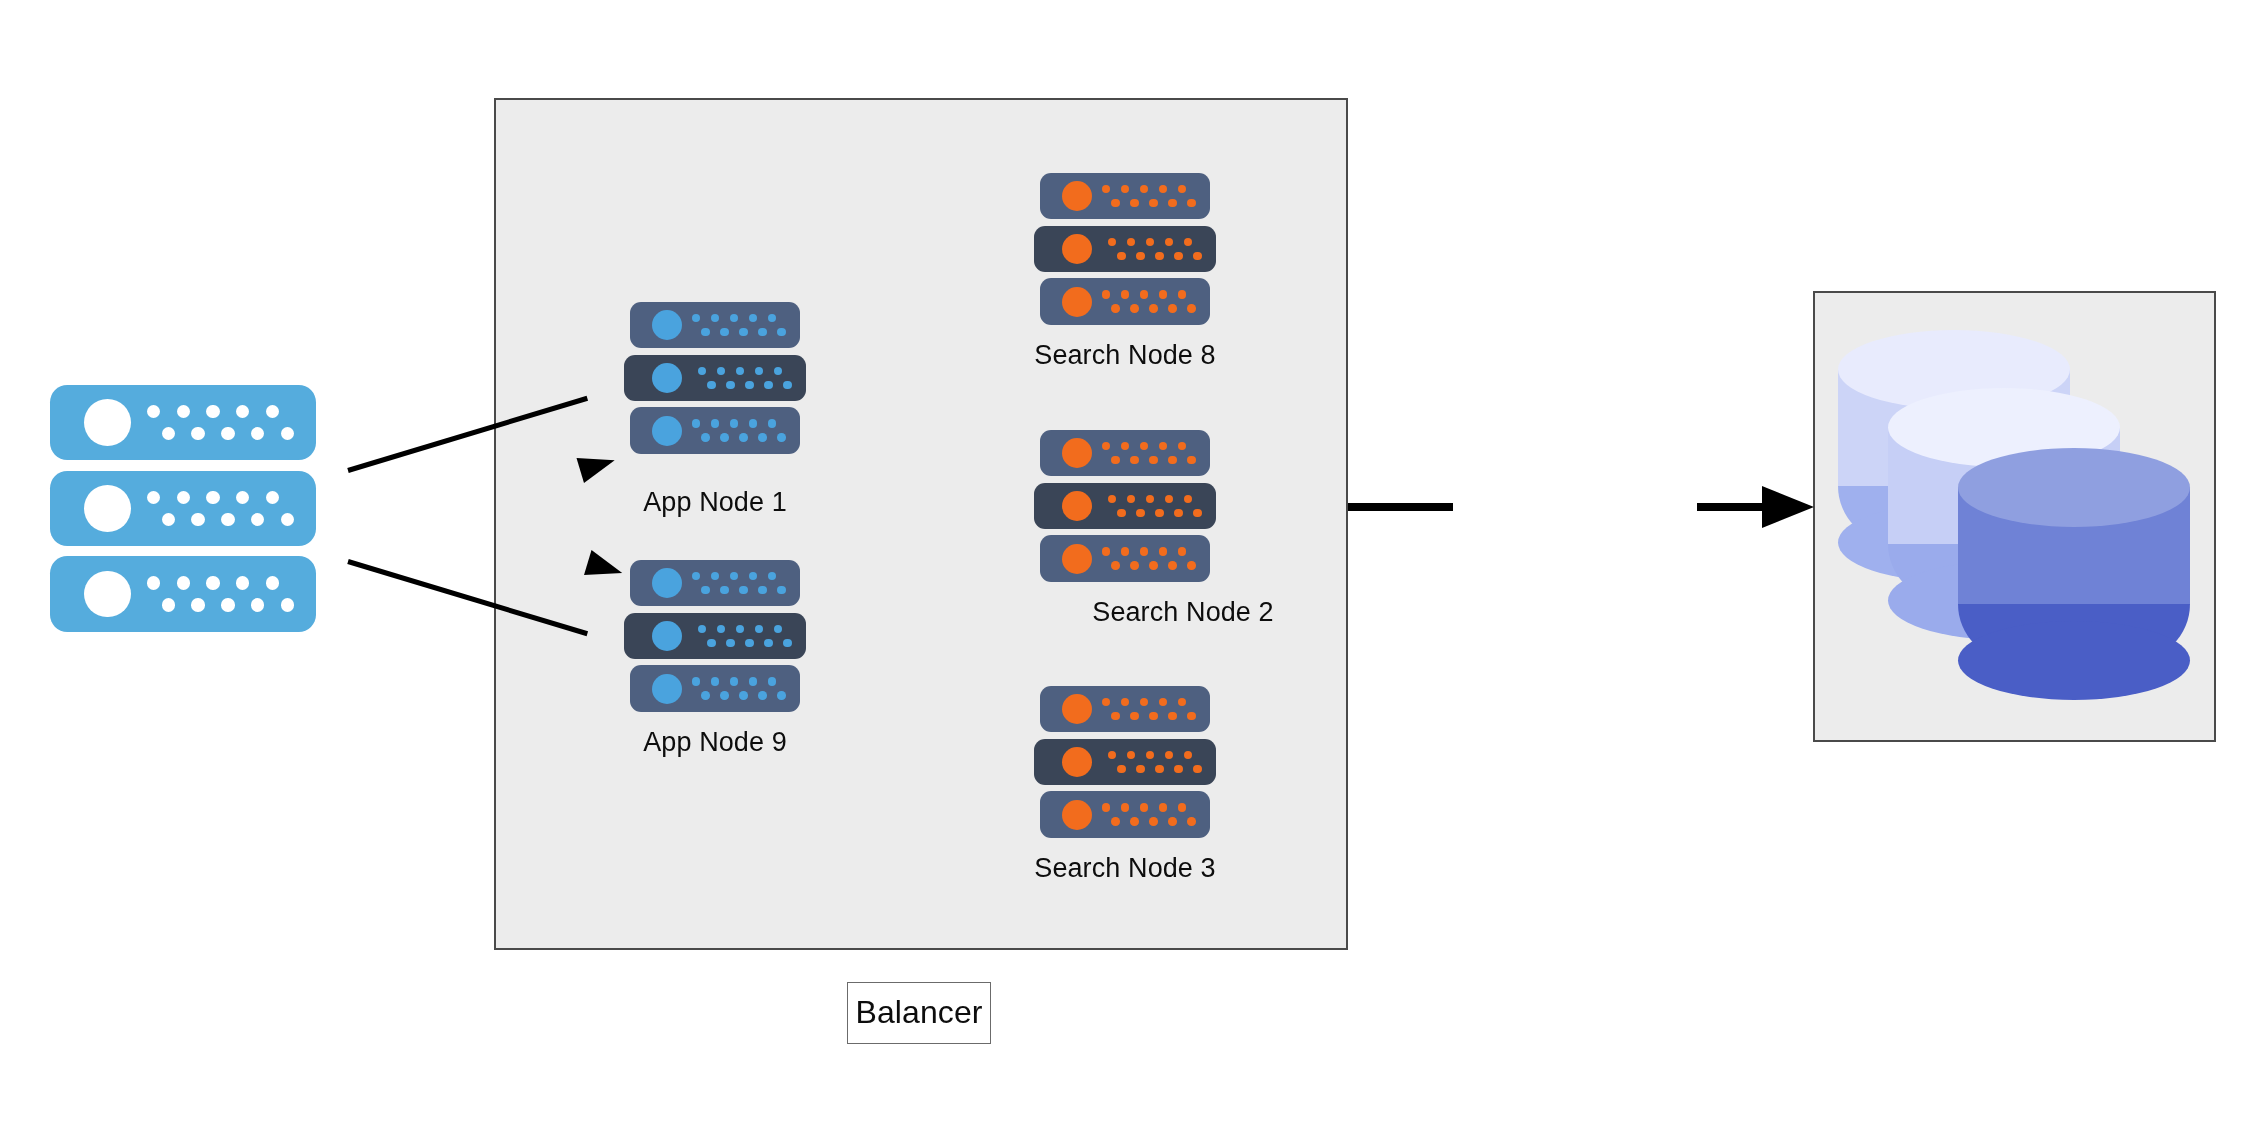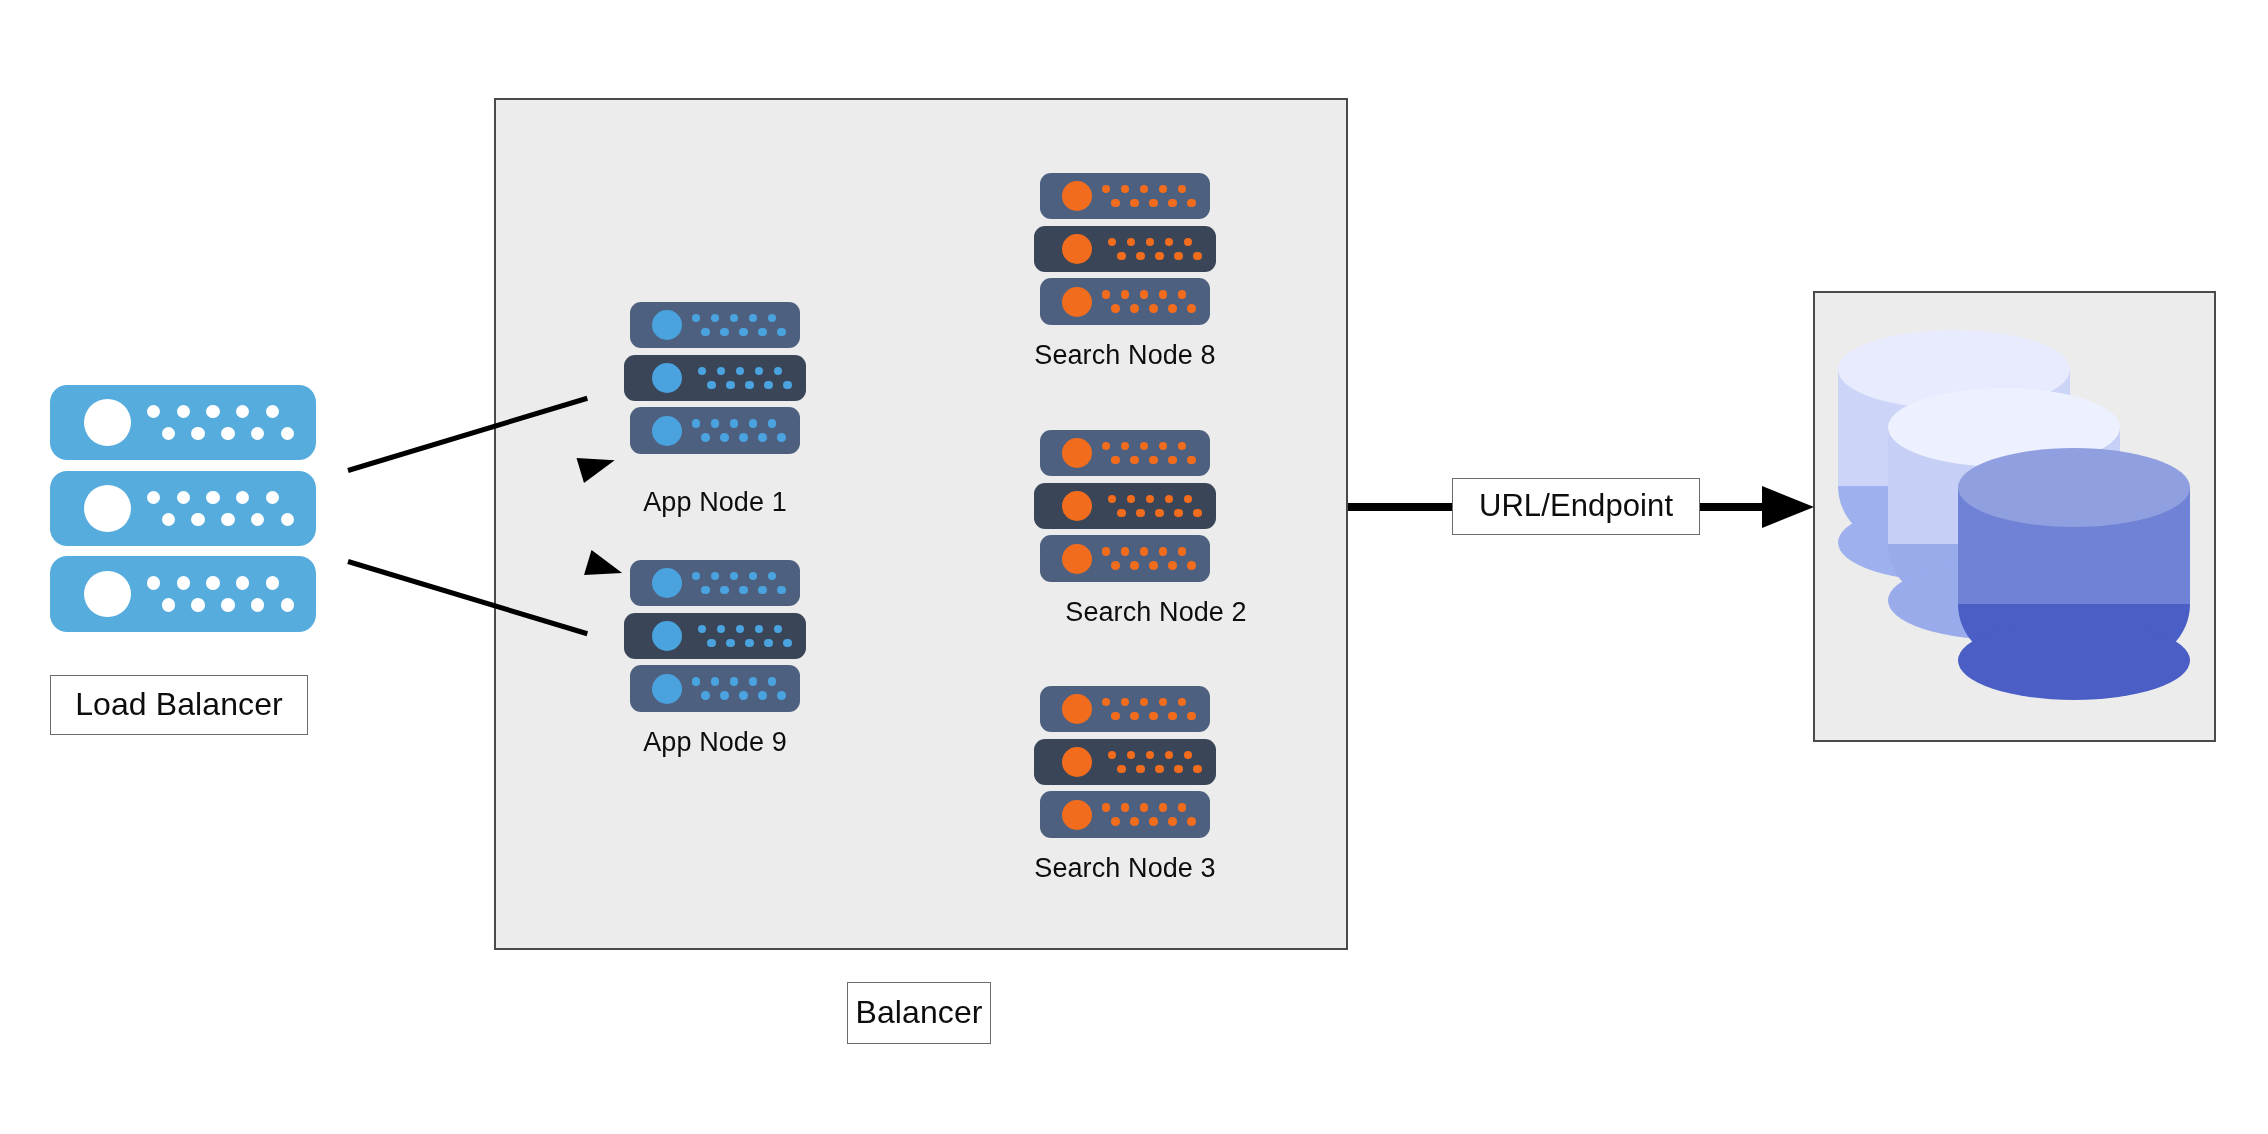--- a/index.html
+++ b/index.html
@@ -166,23 +166,21 @@
   <div class="arrow-line" style="left:348px; top:468px; width:250px; height:5px; transform:rotate(-16.8deg);"></div>
   <div class="arrow-head" style="left:584px; top:470px; border-top:13px solid transparent; border-bottom:13px solid transparent; border-left:36px solid #000; transform:rotate(-16.8deg) translateY(-13px);"></div>
 
   <div class="arrow-line" style="left:348px; top:559px; width:250px; height:5px; transform:rotate(16.8deg);"></div>
   <div class="arrow-head" style="left:584px; top:562px; border-top:13px solid transparent; border-bottom:13px solid transparent; border-left:36px solid #000; transform:rotate(16.8deg) translateY(-13px);"></div>
 
   <div class="arrow-line" style="left:1348px; top:503px; width:105px; height:8px;"></div>
   <div class="arrow-line" style="left:1697px; top:503px; width:75px; height:8px;"></div>
   <div class="arrow-head" style="left:1762px; top:507px; border-top:21px solid transparent; border-bottom:21px solid transparent; border-left:52px solid #000; transform:translateY(-21px);"></div>
 
-  <div class="label-box" style="left:1452px; top:478px; width:248px; height:57px; font-size:31px;">URL/Endpoint</div>
-
-  <div class="label-box" style="left:50px; top:675px; width:258px; height:60px; font-size:32px;">Load Balancer</div>
+
 
   <div class="label-box" style="left:847px; top:982px; width:144px; height:62px; font-size:32px;">Balancer</div>
 
 
   <div class="server-stack" style="left:630px; top:302px; width:170px; height:158px;">
       <div class="slice" style="left: 0px; top: 0px; width: 170px; height: 46.3467px; background: rgb(78, 96, 128); border-radius: 11px;">
         <span class="led" style="width: 30px; height: 30px; left: 22px; top: 8.17333px; background: rgb(74, 163, 222);"></span>
         <div class="dotgrid" style="left: 61.9px; top: 11.8733px;">
           <i style="width: 8.6px; height: 8.6px; background: rgb(74, 163, 222); left: 0px; top: 0px;"></i>
           <i style="width: 8.6px; height: 8.6px; background: rgb(74, 163, 222); left: 19px; top: 0px;"></i>
@@ -367,21 +365,21 @@
           <i style="width: 8.6px; height: 8.6px; background: rgb(242, 108, 29); left: 57px; top: 0px;"></i>
           <i style="width: 8.6px; height: 8.6px; background: rgb(242, 108, 29); left: 76px; top: 0px;"></i>
           <i style="width: 8.6px; height: 8.6px; background: rgb(242, 108, 29); left: 9.5px; top: 14px;"></i>
           <i style="width: 8.6px; height: 8.6px; background: rgb(242, 108, 29); left: 28.5px; top: 14px;"></i>
           <i style="width: 8.6px; height: 8.6px; background: rgb(242, 108, 29); left: 47.5px; top: 14px;"></i>
           <i style="width: 8.6px; height: 8.6px; background: rgb(242, 108, 29); left: 66.5px; top: 14px;"></i>
           <i style="width: 8.6px; height: 8.6px; background: rgb(242, 108, 29); left: 85.5px; top: 14px;"></i>
         </div>
       </div>
     </div>
-  <div class="node-caption" style="left:1041px; top:597px; width:230px;text-align:center;">Search Node 2</div>
+  <div class="node-caption" style="left:1068px; top:597px; width:230px;text-align:center;">Search Node 2</div>
 
   <div class="server-stack" style="left:1040px; top:686px; width:170px; height:158px;">
       <div class="slice" style="left: 0px; top: 0px; width: 170px; height: 46.3467px; background: rgb(78, 96, 128); border-radius: 11px;">
         <span class="led" style="width: 30px; height: 30px; left: 22px; top: 8.17333px; background: rgb(242, 108, 29);"></span>
         <div class="dotgrid" style="left: 61.9px; top: 11.8733px;">
           <i style="width: 8.6px; height: 8.6px; background: rgb(242, 108, 29); left: 0px; top: 0px;"></i>
           <i style="width: 8.6px; height: 8.6px; background: rgb(242, 108, 29); left: 19px; top: 0px;"></i>
           <i style="width: 8.6px; height: 8.6px; background: rgb(242, 108, 29); left: 38px; top: 0px;"></i>
           <i style="width: 8.6px; height: 8.6px; background: rgb(242, 108, 29); left: 57px; top: 0px;"></i>
           <i style="width: 8.6px; height: 8.6px; background: rgb(242, 108, 29); left: 76px; top: 0px;"></i>

